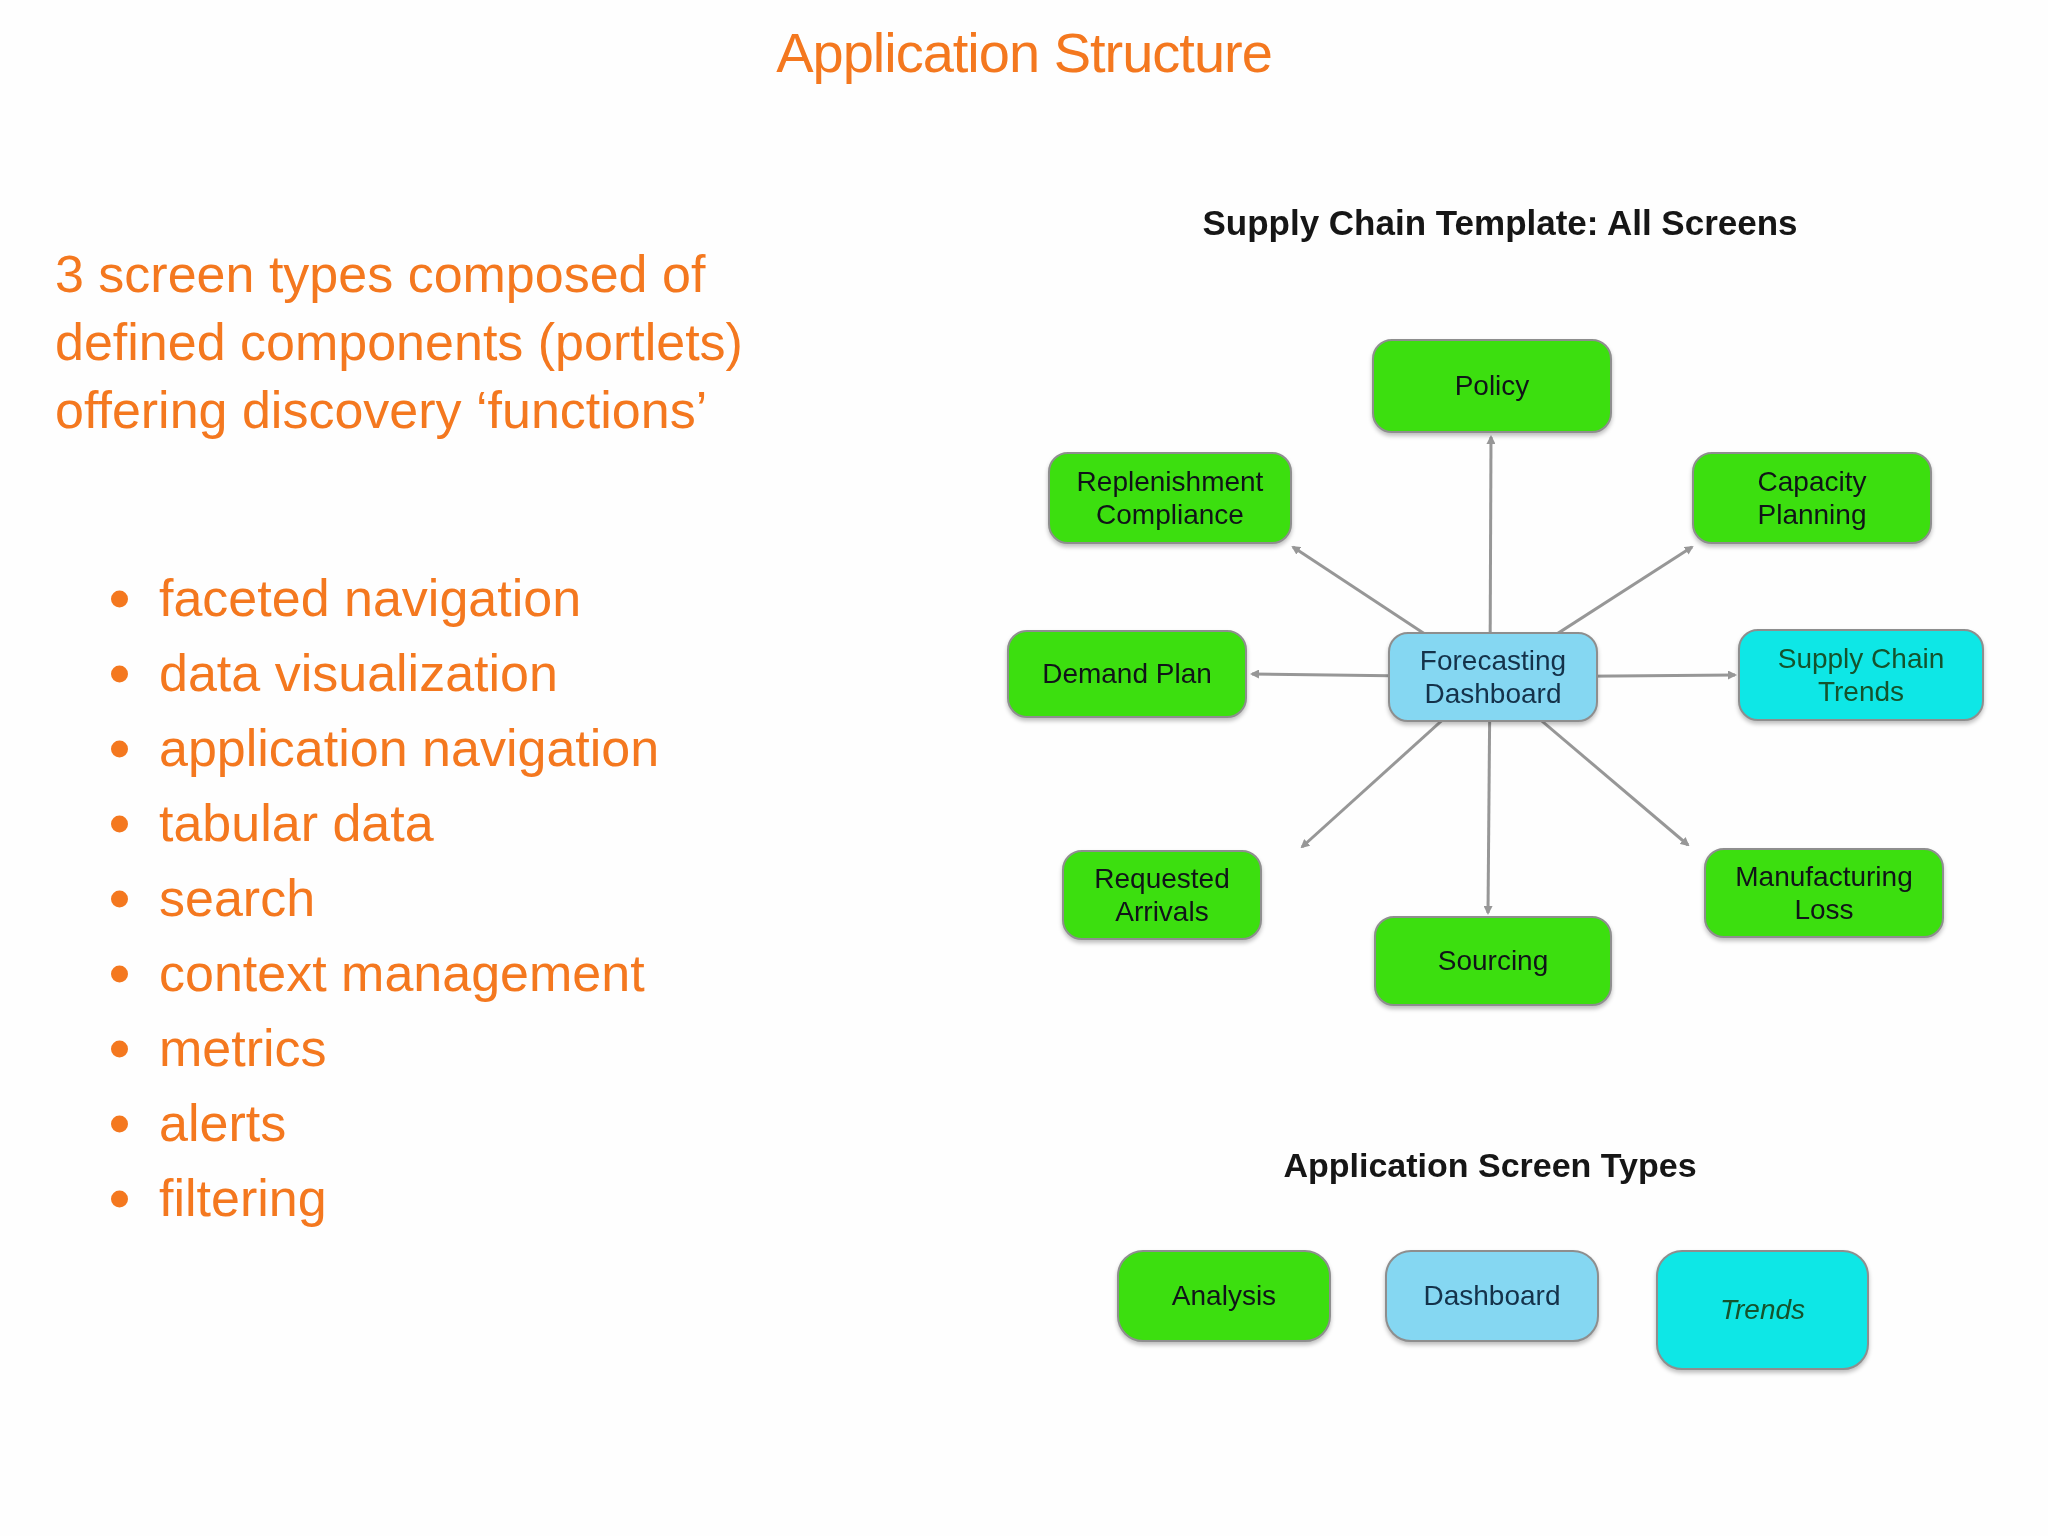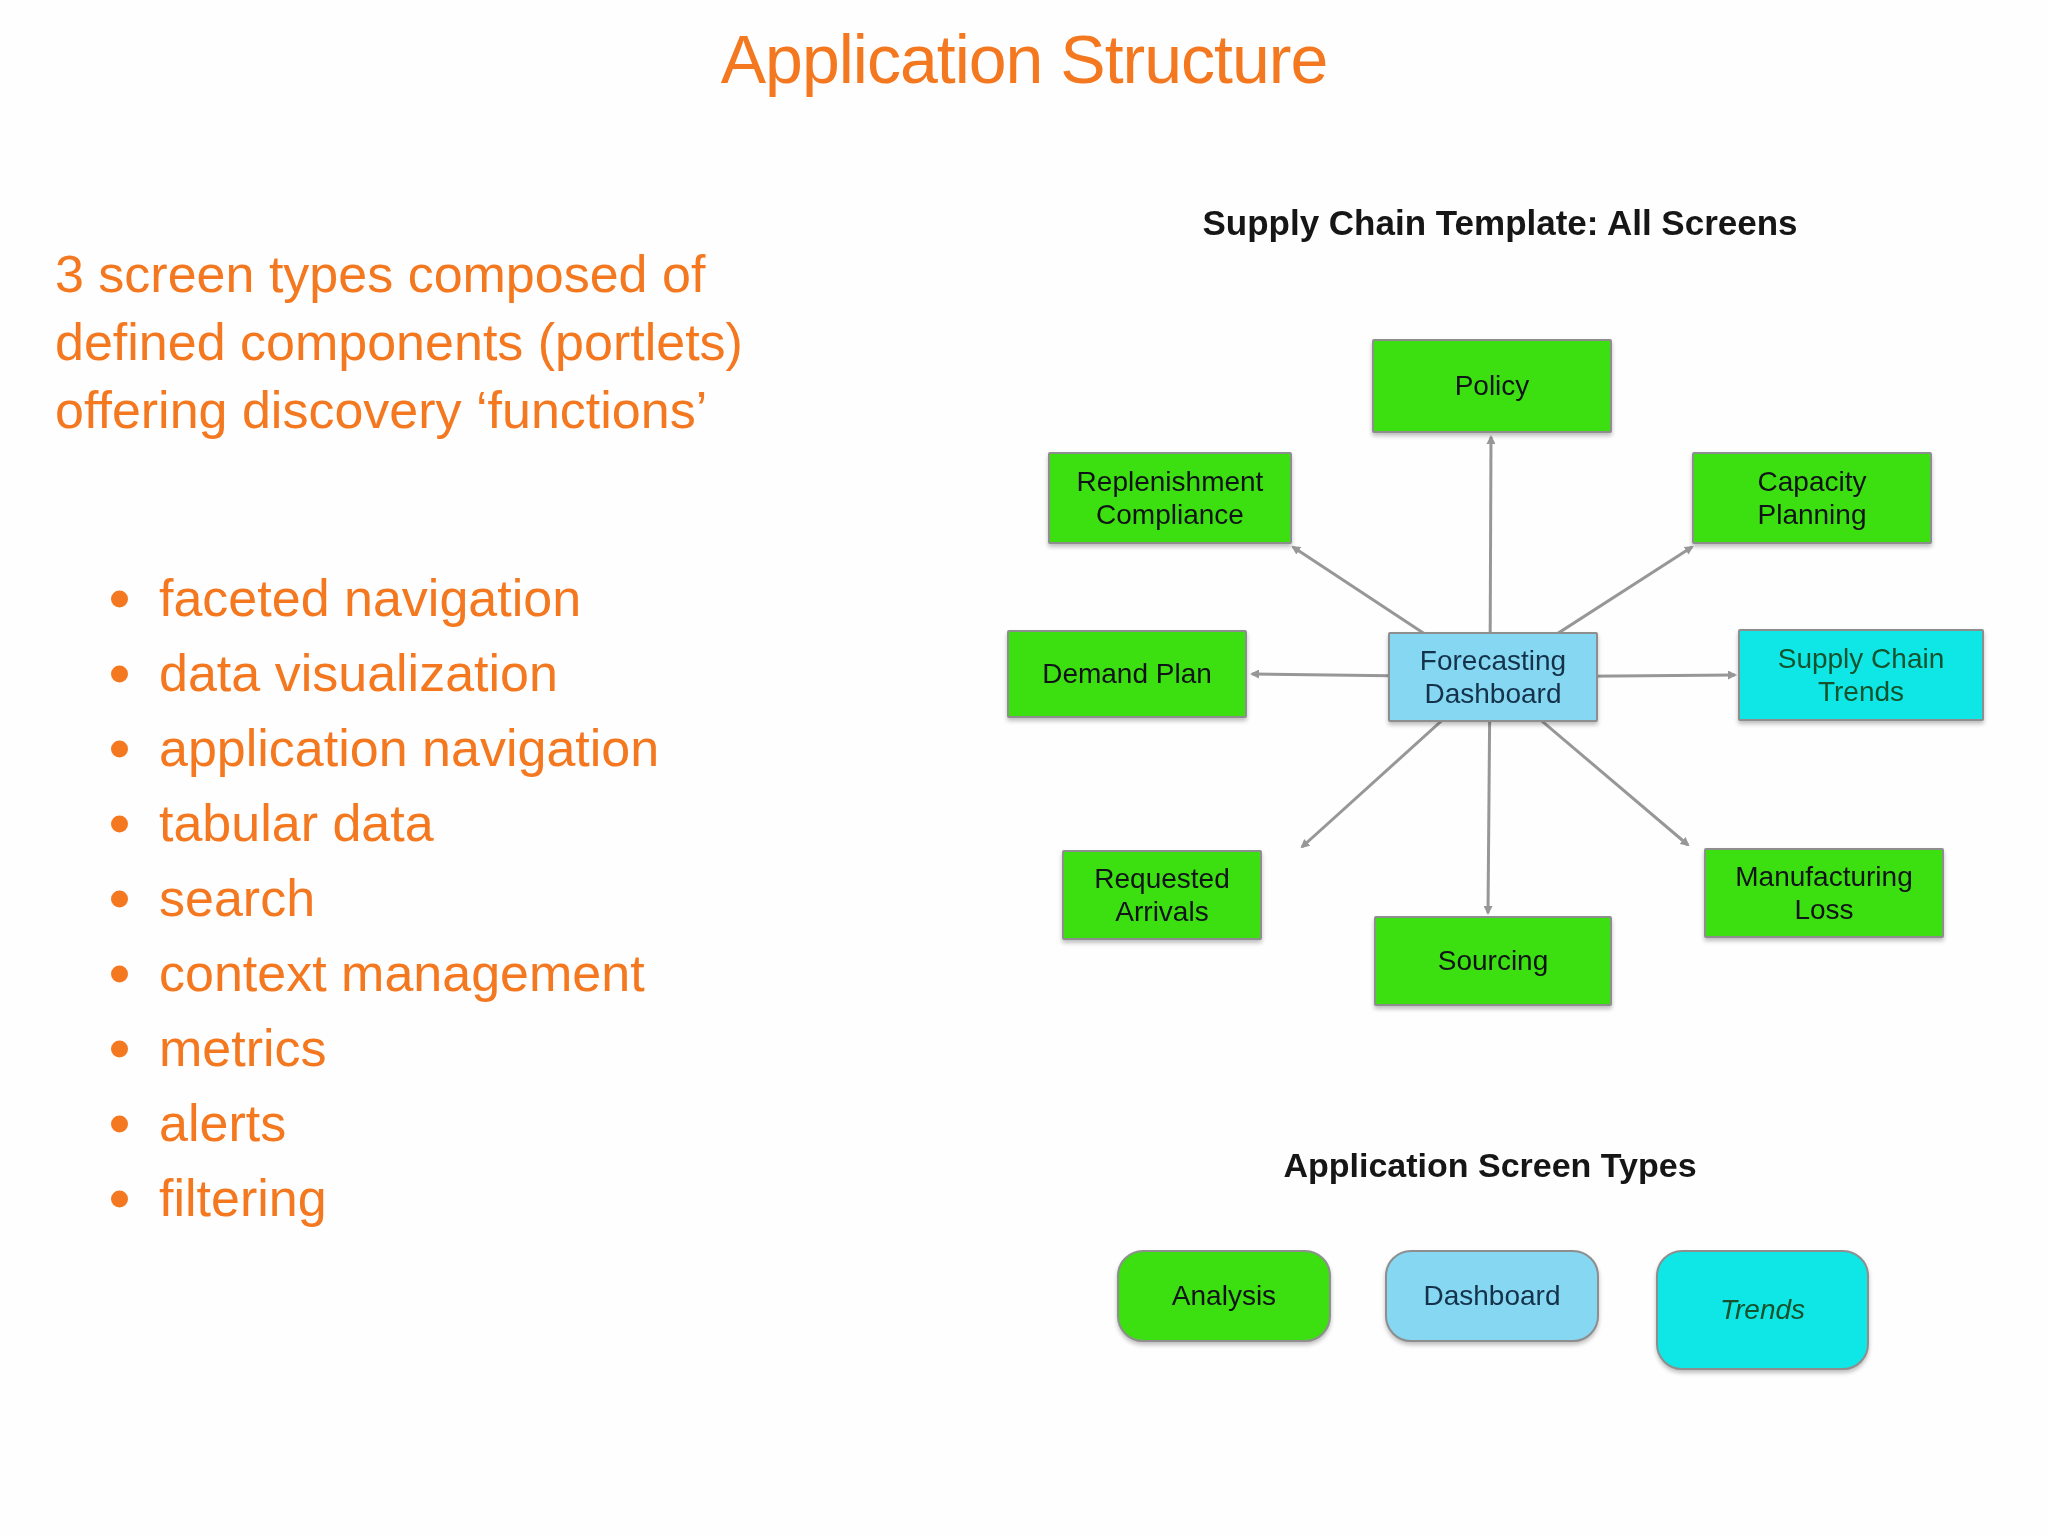--- a/index.html
+++ b/index.html
@@ -10,21 +10,21 @@
     background: #fefefe;
     overflow: hidden;
     font-family: "Liberation Sans", sans-serif;
   }
   .slide-title {
     position: absolute;
     top: 20px; left: 0;
     width: 100%;
     margin: 0;
     text-align: center;
-    font-size: 68px;
+    font-size: 56px;
     font-weight: 400;
     color: #f4781f;
     letter-spacing: -1px;
   }
   .intro {
     position: absolute;
     left: 55px; top: 240px;
     font-size: 52px;
     line-height: 68px;
     color: #f4781f;
@@ -67,21 +67,21 @@
     pointer-events: none;
   }
   .node {
     position: absolute;
     display: flex;
     align-items: center;
     justify-content: center;
     text-align: center;
     box-sizing: border-box;
     border: 2.5px solid #8e8e8e;
-    border-radius: 2px;
+    border-radius: 20px;
     font-size: 28px;
     line-height: 1.18;
     color: #101418;
     padding: 0 14px;
     box-shadow: 0 3px 4px rgba(0,0,0,0.25);
   }
   .node.green { background: #3cdf0f; }
   .node.blue  { background: #85d7f2; color: #14324a; }
   .node.cyan  { background: #0ee7e6; color: #14532d; }
   .node.pill  { border-radius: 26px; }

